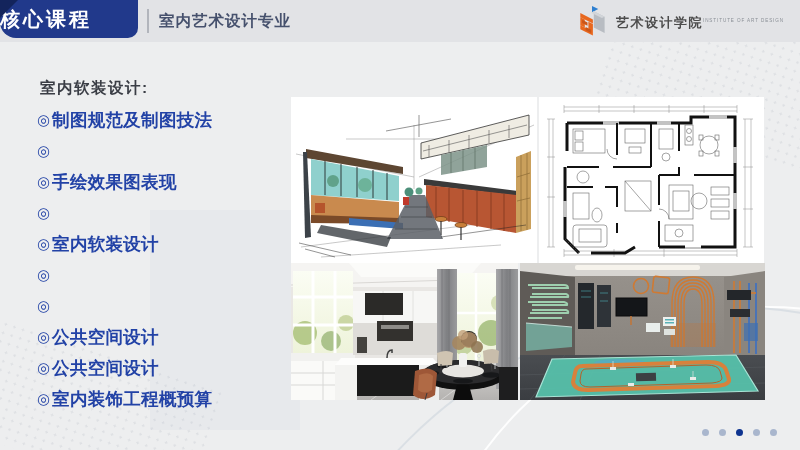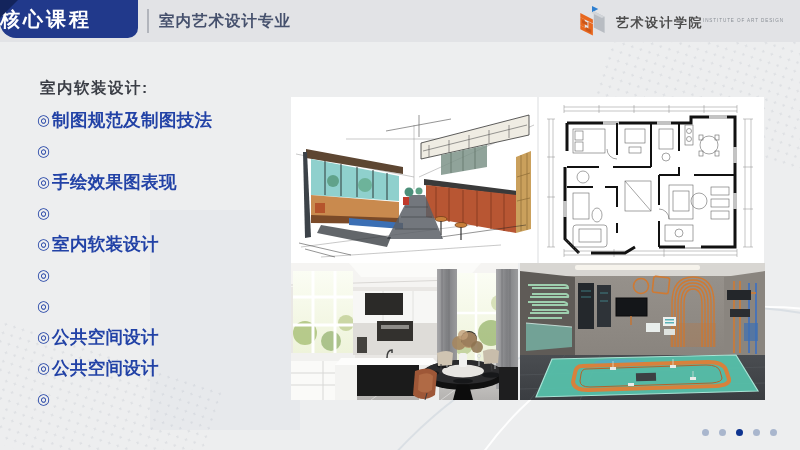--- a/index.html
+++ b/index.html
@@ -114,20 +114,21 @@
       <div class="course-item">
         <span class="course-bullet">◎</span>
         <span class="course-label">公共空间设计</span>
       </div>
       <div class="course-item">
         <span class="course-bullet">◎</span>
         <span class="course-label">公共空间设计</span>
       </div>
       <div class="course-item">
         <span class="course-bullet">◎</span>
+        <span class="course-label">室内装饰工程概预算</span>
       </div>
     </div>
 
   <div class="img img-sketch">
     <svg width="246" height="166" viewBox="0 0 246 166">
       <rect width="246" height="166" fill="#ffffff"></rect>
       <g stroke="#777" stroke-width="0.5" fill="none" opacity="0.8">
         <line x1="5" y1="57" x2="123" y2="80"></line>
           <line x1="243" y1="28" x2="128" y2="80"></line>
         <line x1="123" y1="28" x2="123" y2="92"></line>

